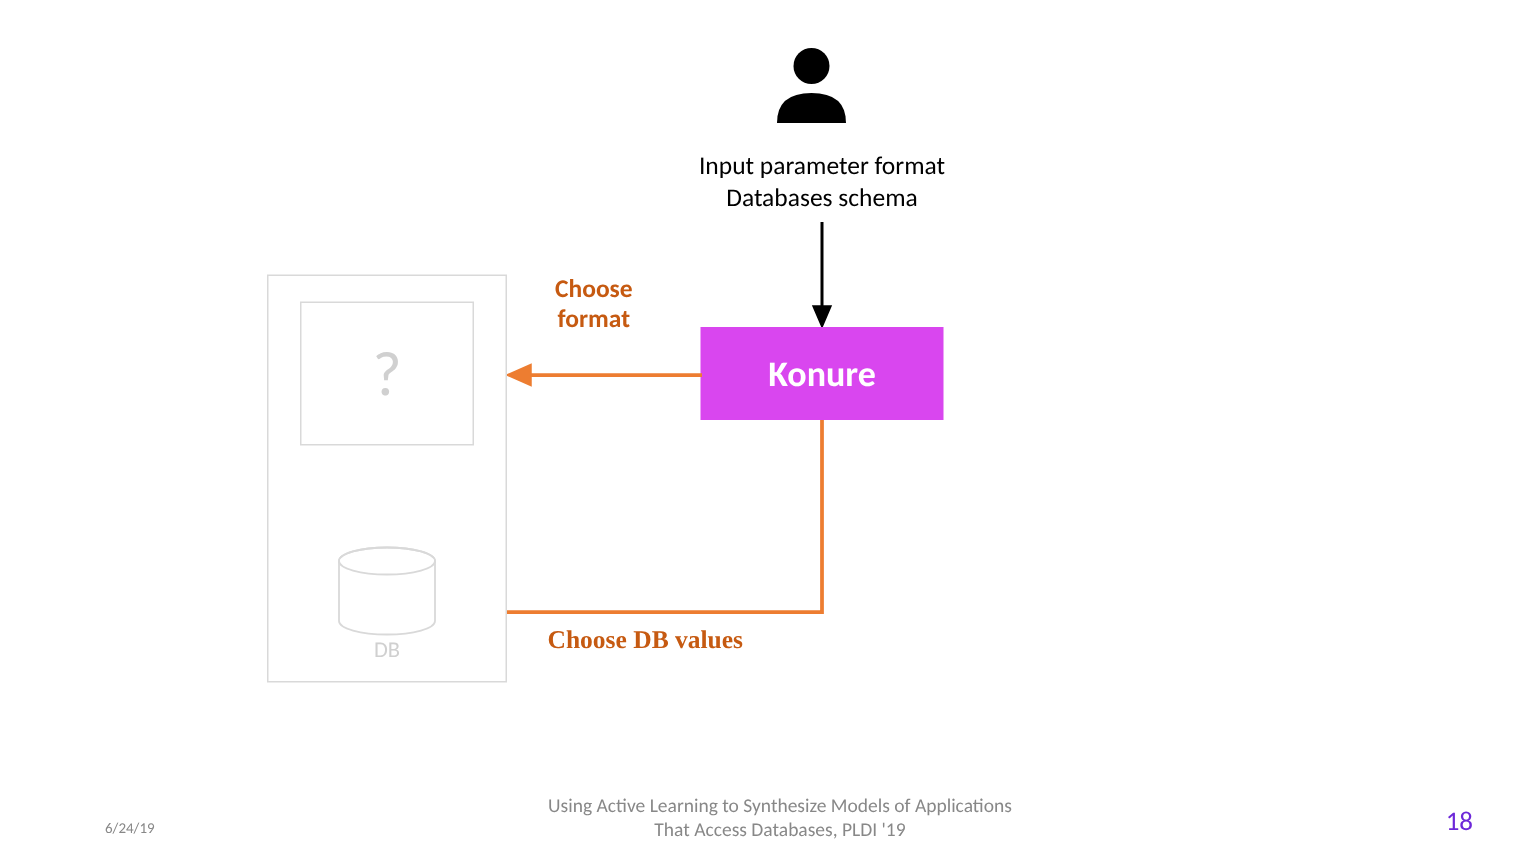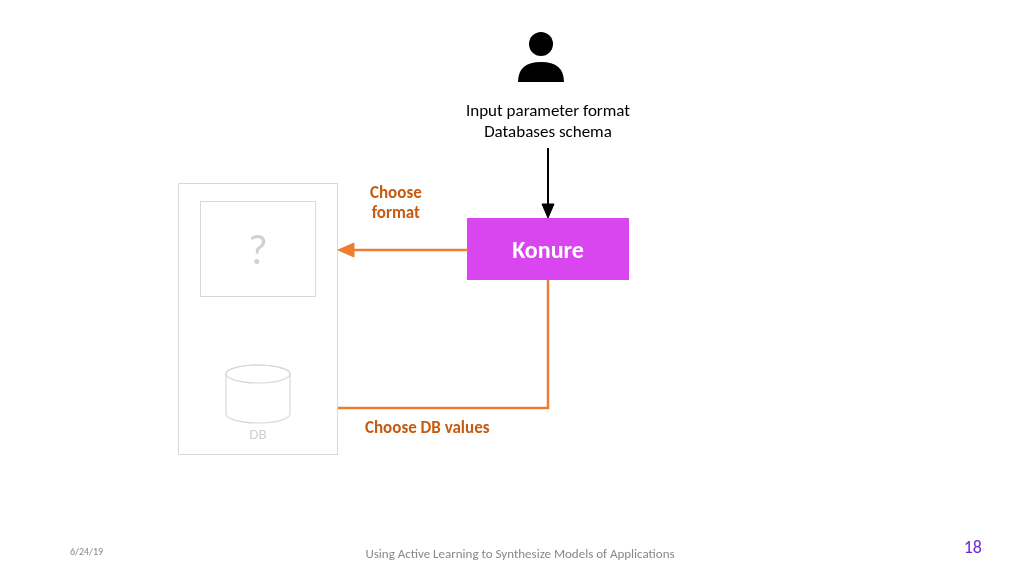--- a/index.html
+++ b/index.html
@@ -24,21 +24,21 @@
     }
     .choose-inputs-label {
       position: absolute;
       left: 370px; top: 183px;
       font-size: 17px; font-weight: bold; color: #c65a11;
       text-align: center; line-height: 1.2;
     }
     .choose-db-label {
       position: absolute;
       left: 365px; top: 417px;
-      font-size: 17px; font-weight: bold; color: #c65a11;
+      font-size: 17px; font-weight: bold; color: #c65a11; font-family: Liberation Serif, serif;
     }
     .system-box {
       position: absolute;
       left: 178px; top: 183px;
       width: 160px; height: 272px;
       border: 1px solid #d9d9d9;
       background: #fff;
     }
     .question-box {
       position: absolute;
@@ -130,16 +130,17 @@
       <ellipse cx="33" cy="10" rx="32" ry="9" fill="#fff" stroke="#d9d9d9" stroke-width="1.2"></ellipse>
       <path d="M 1 10 L 1 50 A 32 9 0 0 0 65 50 L 65 10" fill="#fff" stroke="#d9d9d9" stroke-width="1.2"></path>
       <ellipse cx="33" cy="10" rx="32" ry="9" fill="none" stroke="#d9d9d9" stroke-width="1.2"></ellipse>
     </svg>
   </div>
   <div class="db-label">DB</div>
 
   <div class="footer-date">6/24/19</div>
   <div class="footer-title">
     <div>Using Active Learning to Synthesize Models of Applications</div>
+    <div>That Access Databases, PLDI '19</div>
   </div>
   <div class="footer-pagenum">18</div>
 
 </div>
 
 </body></html>

